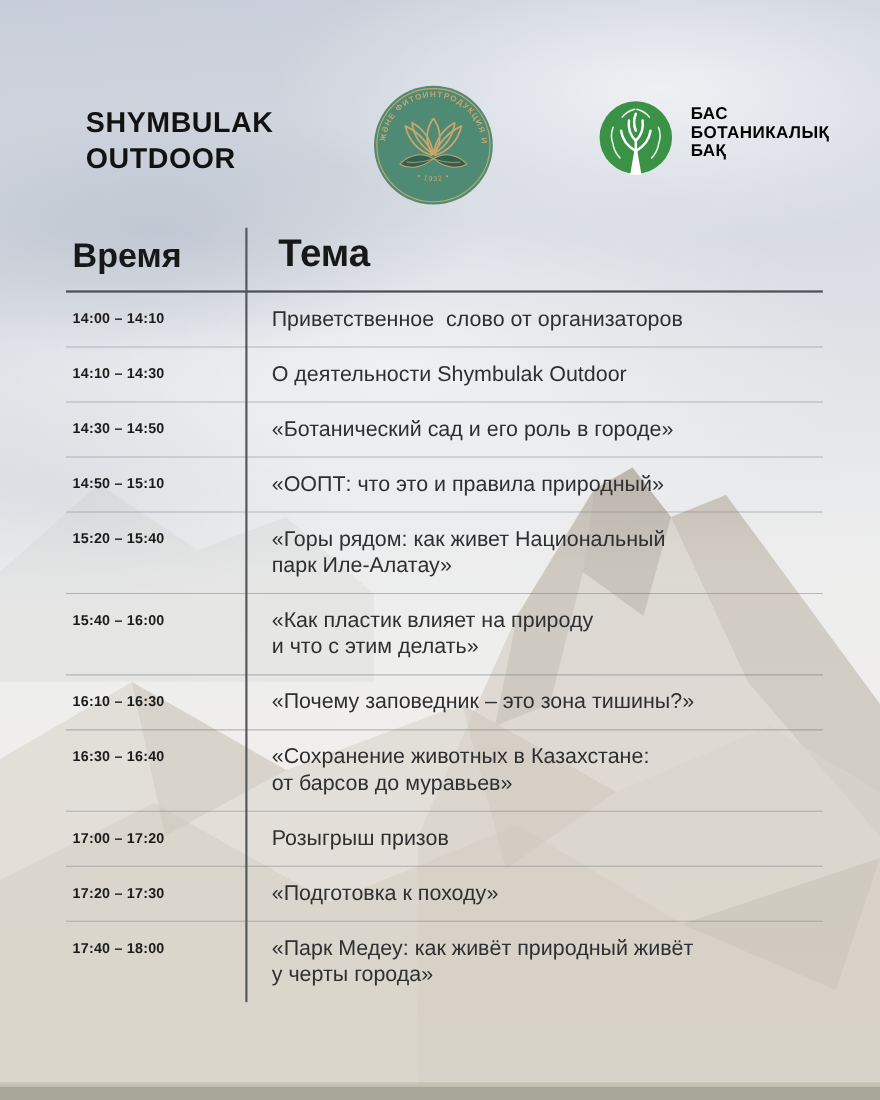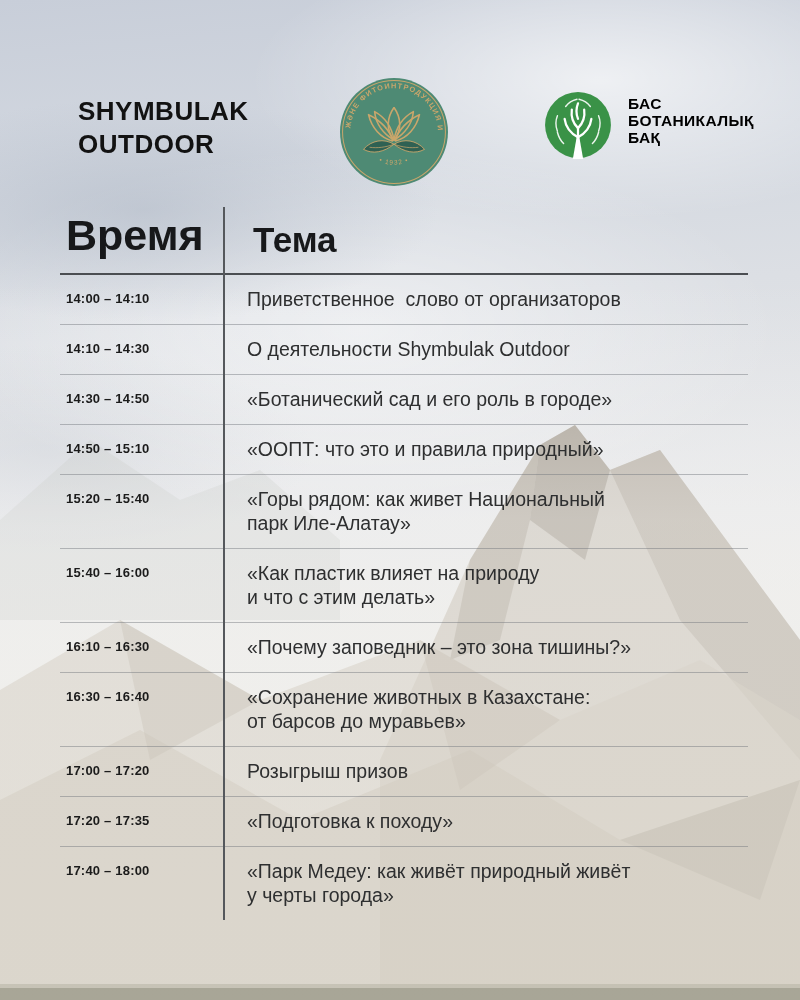--- a/index.html
+++ b/index.html
@@ -25,21 +25,21 @@
   .bbg{position:absolute;left:543px;top:90px;display:flex;align-items:flex-start;}
   .bbg svg{width:70px;height:70px;}
   .bbg-name{margin:5px 0 0 15px;font-size:15.5px;line-height:17px;font-weight:700;
     letter-spacing:.4px;white-space:pre-line;}
   
   .schedule{position:absolute;left:60px;top:207px;width:688px;}
   .vline{position:absolute;left:163px;top:0;bottom:0;width:1.5px;background:#55585c;}
   .thead{display:flex;align-items:flex-end;padding:4px 0 13px;
     border-bottom:2px solid #4b4e52;}
   .th-time{width:163px;box-sizing:border-box;padding-left:6px;
-    font-size:43px;font-weight:600;color:#17181a;}
+    font-size:31px;font-weight:600;color:#17181a;}
   .th-topic{padding-left:30px;font-size:35px;font-weight:600;color:#17181a;}
   .row{display:flex;padding:12px 0 13px;border-bottom:1px solid rgba(110,115,121,.45);}
   .row:last-child{border-bottom:none;}
   .cell-time{width:163px;box-sizing:border-box;padding-left:6px;flex:none;
     font-size:13px;line-height:24px;font-weight:700;color:#1b1b1b;letter-spacing:.2px;}
   .cell-topic{padding-left:24px;font-size:19.5px;line-height:24px;color:#2e2f30;
     white-space:pre-wrap;}
 </style>
 </head>
 <body>
@@ -168,21 +168,21 @@
       <div class="cell-topic">«Сохранение животных в Казахстане:
 от барсов до муравьев»</div>
     </div>
 
     <div class="row">
       <div class="cell-time">17:00 – 17:20</div>
       <div class="cell-topic">Розыгрыш призов</div>
     </div>
 
     <div class="row">
-      <div class="cell-time">17:20 – 17:35</div>
+      <div class="cell-time">17:20 – 17:30</div>
       <div class="cell-topic">«Подготовка к походу»</div>
     </div>
 
     <div class="row">
       <div class="cell-time">17:40 – 18:00</div>
       <div class="cell-topic">«Парк Медеу: как живёт природный живёт
 у черты города»</div>
     </div>
   </div>
   </section>

